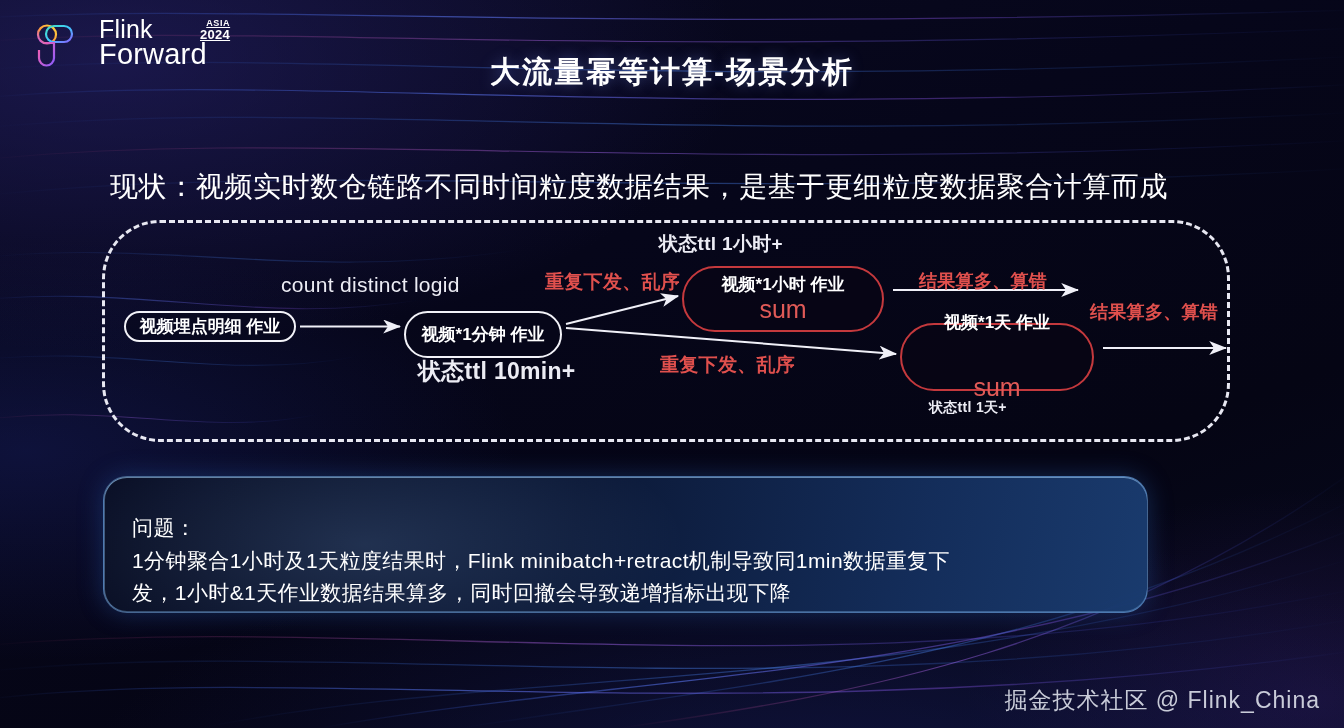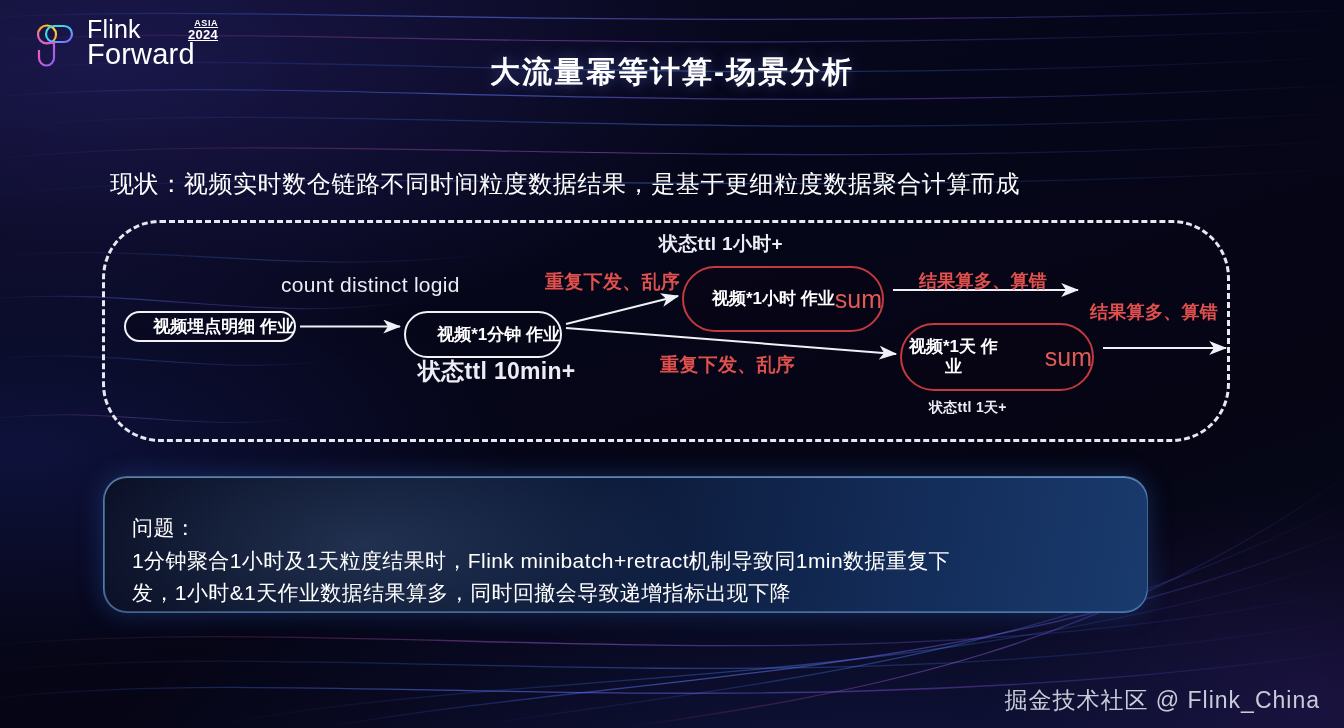--- a/index.html
+++ b/index.html
@@ -19,21 +19,21 @@
       radial-gradient(ellipse 500px 300px at 98% 96%, rgba(60,30,110,0.35), transparent 70%),
       linear-gradient(160deg, #0a0a22 0%, #06061a 38%, #050514 70%, #070a1e 100%);
     overflow: hidden;
   }
   
   .bg-lines { position: absolute; inset: 0; pointer-events: none; }
 
   
   #logo-block {
     position: absolute; left: 34px; top: 18px;
-    display: flex; align-items: flex-start; gap: 9px;
+    display: flex; align-items: flex-start; gap: 21px;
   }
   #logo-mark { width: 44px; height: 48px; flex: 0 0 auto; margin-top: 3px; }
   .logo-text-wrap { position: relative; }
   .logo-line {
     color: #ffffff; font-weight: 400;
     letter-spacing: .2px; line-height: 0.92;
   }
   .logo-flink { font-size: 25px; }
   .logo-forward { font-size: 29px; }
   #logo-badge {
@@ -48,41 +48,41 @@
     position: absolute; left: 0; top: 52px; width: 1344px;
     text-align: center;
     font-size: 30px; font-weight: bold; color: #ffffff;
     letter-spacing: 2px;
     text-shadow: 0 0 14px rgba(120,150,255,0.35);
   }
 
   
   #status-line {
     position: absolute; left: 110px; top: 168px;
-    font-size: 24px; color: #ffffff; letter-spacing: .6px;
+    font-size: 28px; color: #ffffff; letter-spacing: .6px;
     white-space: nowrap;
   }
 
   
   #diagram {
     position: absolute; left: 102px; top: 220px;
     width: 1128px; height: 222px;
     border: 3px dashed #e8e8f2;
     border-radius: 58px;
   }
   #diagram-svg {
     position: absolute; left: 0; top: 0; width: 1344px; height: 728px;
     pointer-events: none;
   }
 
   
   .node {
     position: absolute;
-    display: flex; 
-    align-items: center; justify-content: flex-end;
+    display: flex; flex-direction: column;
+    align-items: center; justify-content: center;
     border-radius: 999px;
     text-align: center;
   }
   .node-white {
     border: 2px solid #f2f2f8;
     background: rgba(8,8,26,0.55);
     color: #ffffff;
     font-size: 17px; font-weight: bold;
   }
   .node-red {

